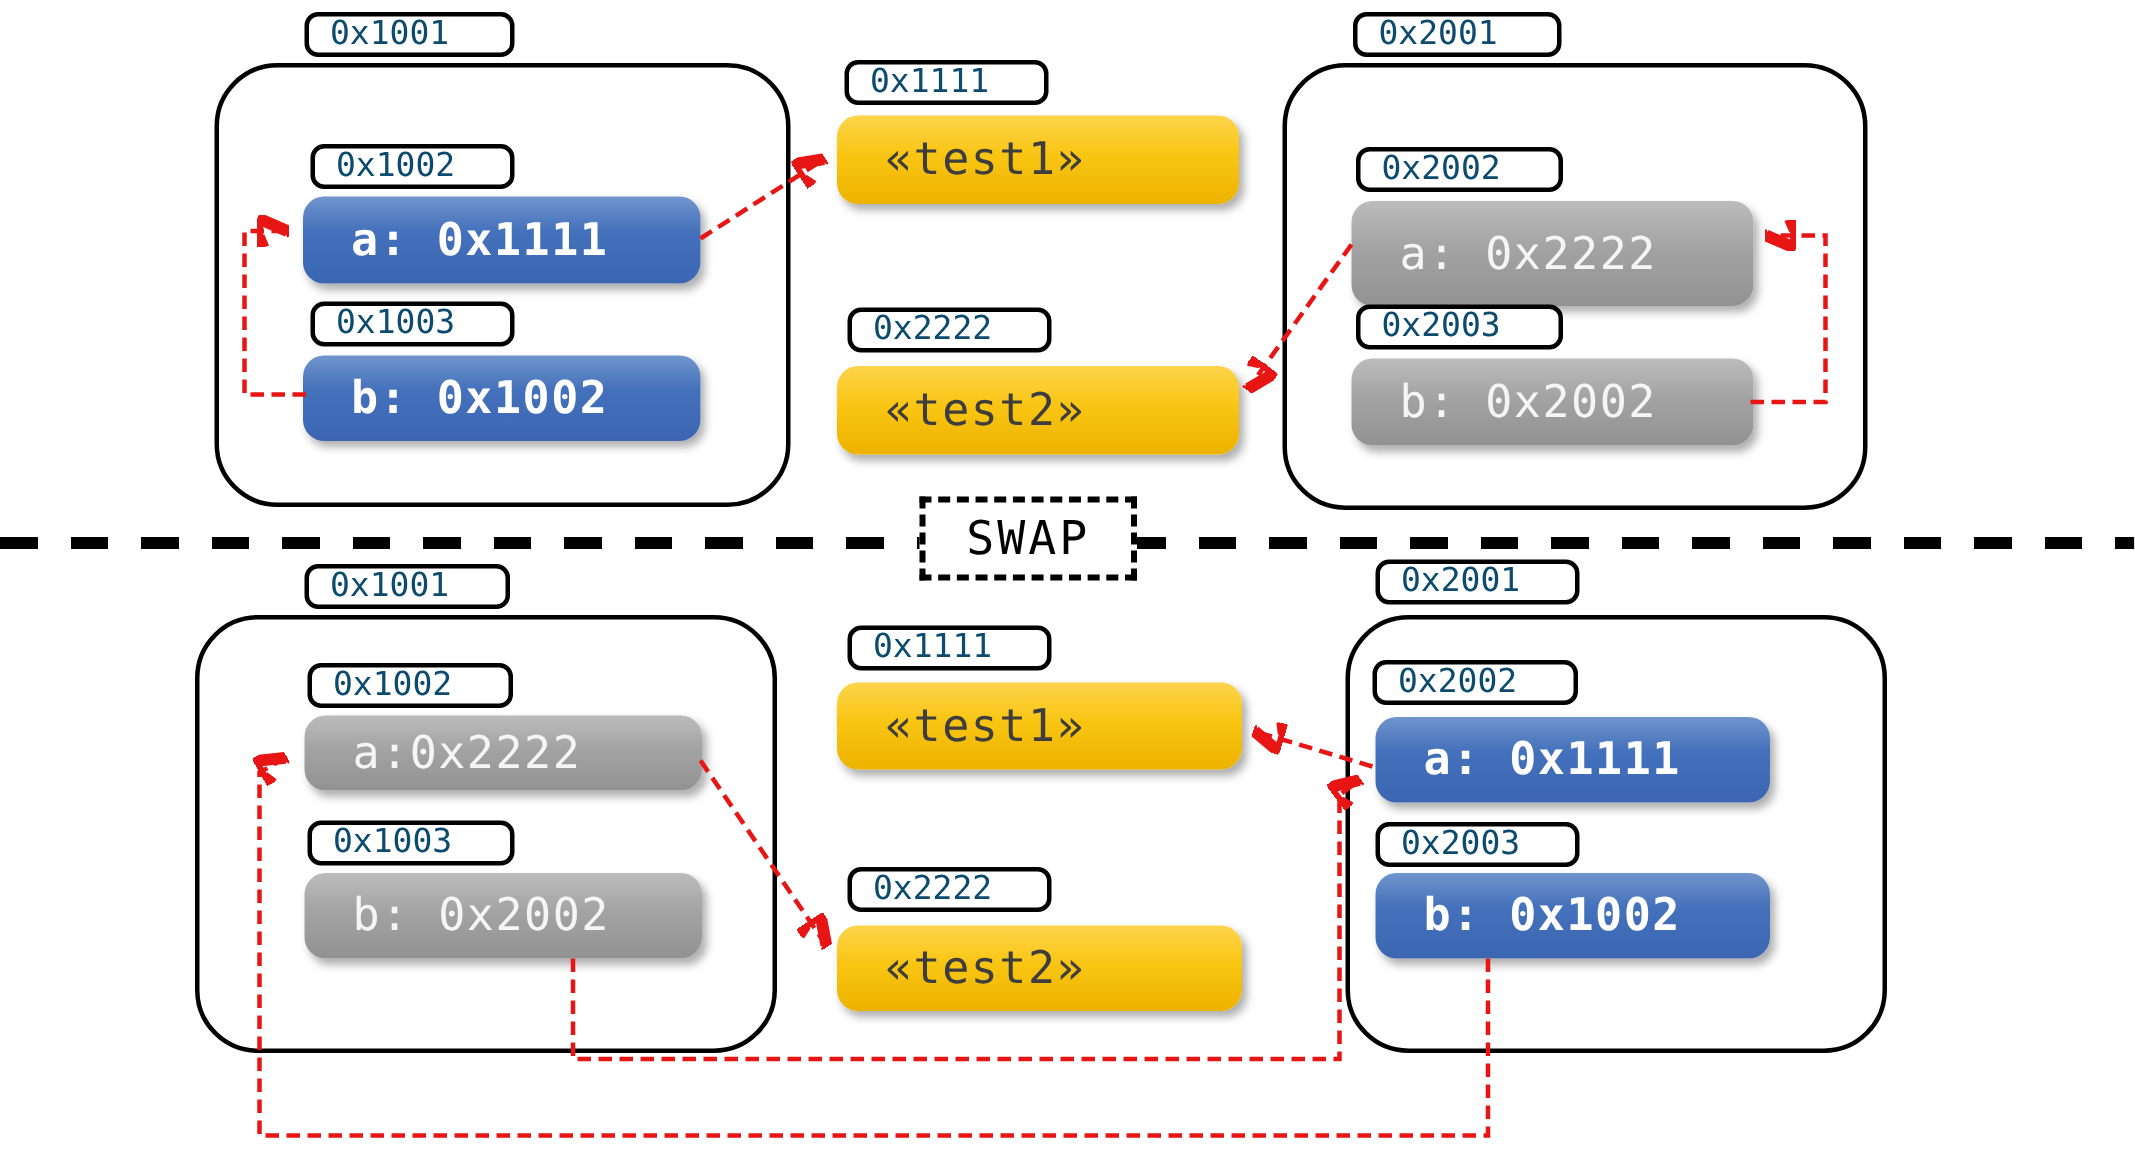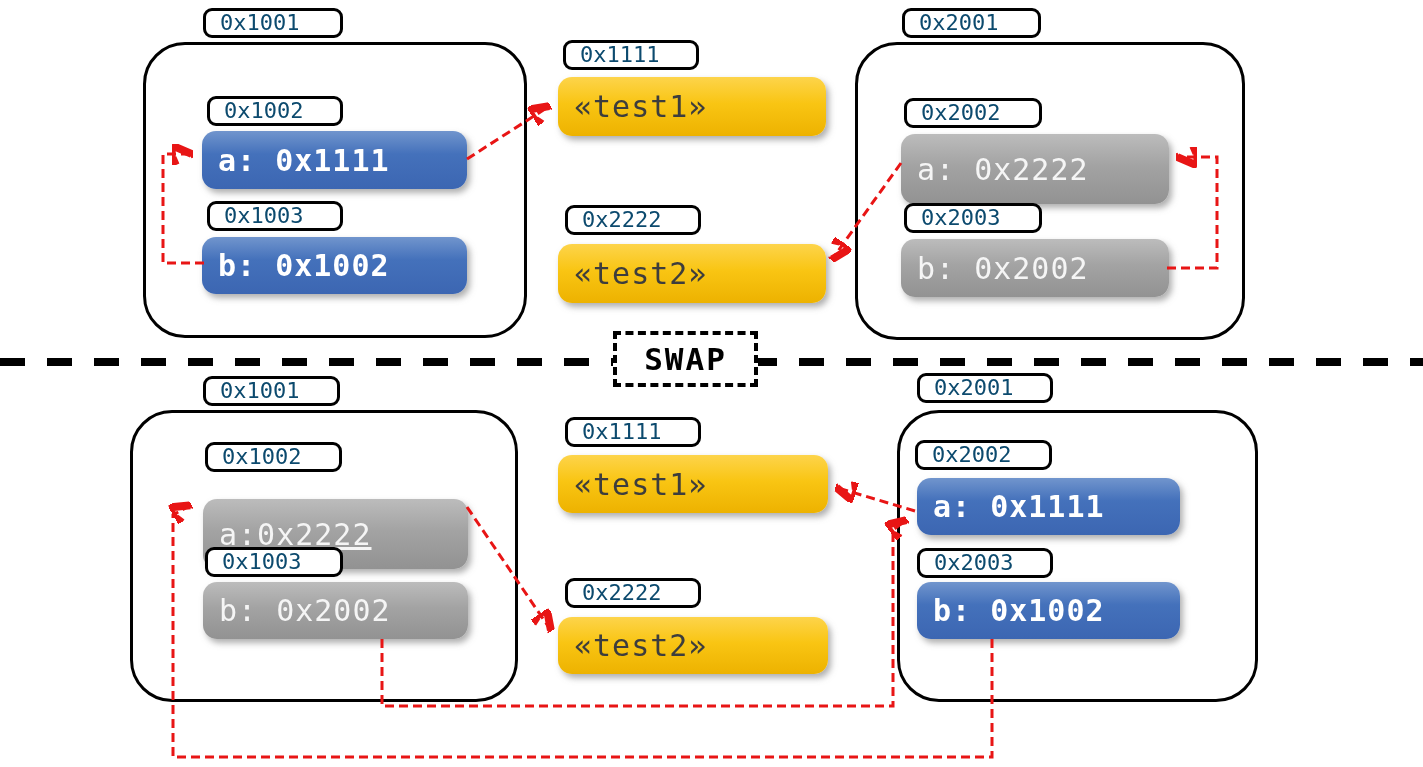--- a/index.html
+++ b/index.html
@@ -14,21 +14,21 @@
   }
   
   .chip{
     border:3px solid #000;border-radius:9px;background:#fff;z-index:3;
     font-size:22px;line-height:24px;color:#0c4a6e;
     display:flex;align-items:center;padding-left:14px;
   }
   
   .pill{
     border-radius:14px;z-index:3;
-    font-size:30px;display:flex;align-items:center;padding-left:16px;
+    font-size:30px;display:flex;align-items:center;padding-left:32px;
     box-shadow:3px 4px 6px rgba(110,110,110,.55);
     letter-spacing:1px;white-space:pre;
   }
   .pill.blue{
     background:linear-gradient(180deg,#7195cd 0%,#4471bb 40%,#3c66b2 100%);
     color:#ffffff;
     font-weight:bold;
   }
   .pill.gray{
     background:linear-gradient(180deg,#bcbcbc 0%,#a3a3a3 45%,#929292 100%);
@@ -40,21 +40,21 @@
   }
   
   .divider{
     left:0;top:358px;width:1423px;height:8px;z-index:1;
     background:repeating-linear-gradient(to right,#000 0 25px,transparent 25px 47px);
   }
   .swap-box{
     left:613px;top:331px;width:145px;height:56px;z-index:2;
     border:4px dashed #000;background:#fff;
     display:flex;align-items:center;justify-content:center;
-    font-size:31px;color:#000;letter-spacing:2px;font-weight:bold;
+    font-size:31px;color:#000;letter-spacing:2px;
   }
   .arrows{left:0;top:0;width:1423px;height:767px;z-index:4;pointer-events:none;}
   .arrows path{fill:none;stroke:#e81515;stroke-width:3;stroke-dasharray:9 5;}
 </style>
 </head>
 <body>
 
 <div class="frame">
 
   <div class="abs chip" style="left:203px;top:8px;width:140px;height:30px;">0x1001</div>
@@ -75,21 +75,21 @@
   <div class="abs pill gray" style="left:901px;top:134px;width:268px;height:70px;">a: 0x2222</div>
   <div class="abs chip" style="left:904px;top:203px;width:138px;height:30px;">0x2003</div>
   <div class="abs pill gray" style="left:901px;top:239px;width:268px;height:58px;">b: 0x2002</div>
 
   <div class="abs divider"></div>
   <div class="abs swap-box">SWAP</div>
 
   <div class="abs chip" style="left:203px;top:376px;width:137px;height:30px;">0x1001</div>
   <div class="abs obj" style="left:130px;top:410px;width:388px;height:292px;"></div>
   <div class="abs chip" style="left:205px;top:442px;width:137px;height:30px;">0x1002</div>
-  <div class="abs pill gray" style="left:203px;top:499px;width:265px;height:70px;text-decoration:underline;">a:0x2222</div>
+  <div class="abs pill gray" style="left:203px;top:477px;width:265px;height:50px;">a:0x2222</div>
   <div class="abs chip" style="left:205px;top:547px;width:138px;height:30px;">0x1003</div>
   <div class="abs pill gray" style="left:203px;top:582px;width:265px;height:57px;">b: 0x2002</div>
 
   <div class="abs chip" style="left:565px;top:417px;width:136px;height:30px;">0x1111</div>
   <div class="abs pill yellow" style="left:558px;top:455px;width:270px;height:58px;">«test1»</div>
   <div class="abs chip" style="left:565px;top:578px;width:136px;height:30px;">0x2222</div>
   <div class="abs pill yellow" style="left:558px;top:617px;width:270px;height:57px;">«test2»</div>
 
   <div class="abs chip" style="left:917px;top:373px;width:136px;height:30px;">0x2001</div>
   <div class="abs obj" style="left:897px;top:410px;width:361px;height:292px;"></div>

